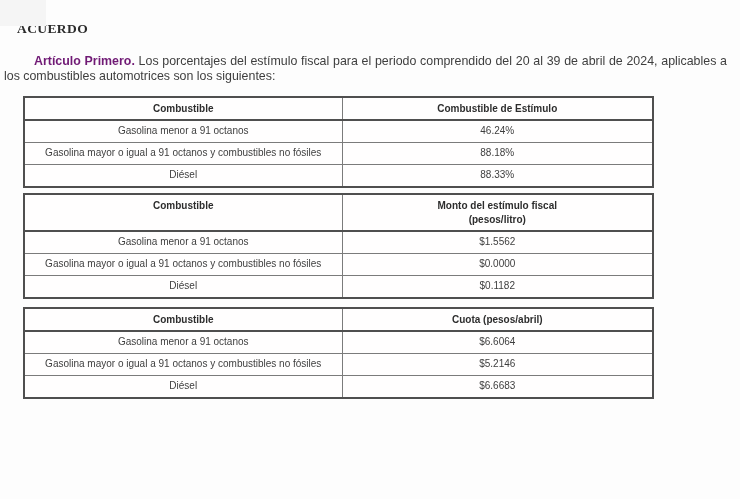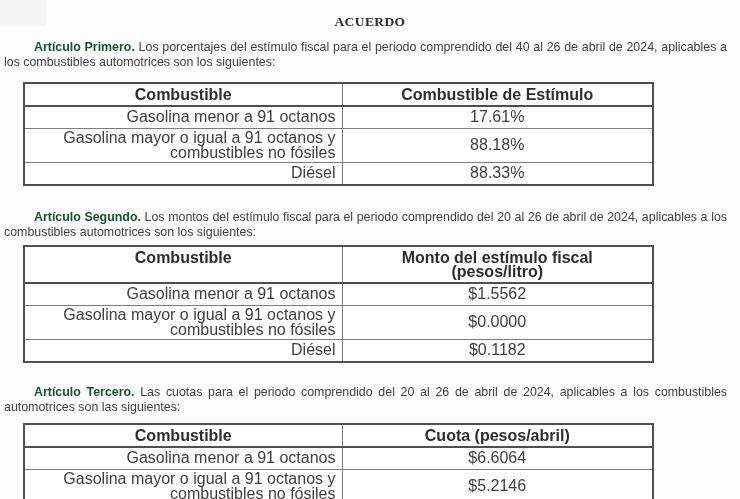--- a/index.html
+++ b/index.html
@@ -10,47 +10,46 @@
     overflow:hidden;
     font-family:"Liberation Sans", sans-serif;
     color:#3e3e3e;
   }
   .corner-artifact {
     position:absolute; left:0; top:0;
     width:46px; height:26px;
     background:#f5f5f5;
   }
   .doc-title {
-    margin:10px; padding-top:4px;
-    text-align:center;
+    margin:17px; padding-top:4px;
     font-family:"Liberation Serif", serif;
     font-size:13.5px; font-weight:bold;
     letter-spacing:0.4px;
     color:#2c2c2c;
   }
   p.article {
     margin:6px 13px 0 4px;
     text-indent:30px;
     text-align:justify;
     font-size:12.4px;
     line-height:15px;
     color:#3e3e3e;
   }
-  p.article strong { color:#14532d;margin-top:24px; }
+  p.article strong { color:#701a75;margin-top:24px; }
   p.a2 { margin-top:24px; }
   p.a3 { margin-top:22px; }
 
   table.fuel-table {
     border-collapse:collapse;
     table-layout:fixed;
     width:629px;
     margin-left:23px;
     background:#fffefe;
     border:2px solid #4f4f4f;
-    font-size:16px;
+    font-size:10px;
     color:#3e3e3e;
     padding-left:32px;
   }
   .t1 { margin-top:12px; }
   .t2 { margin-top:5px; }
   .t3 { margin-top:8px; }
   col.col1 { width:318px; }
   col.col2 { width:311px; }
   .fuel-table th, .fuel-table td { border:1px solid #7b7b7b; }
   .fuel-table th {
@@ -64,61 +63,60 @@
     line-height:14px;
   }
   .t2 th { vertical-align:top; padding-top:4px; }
   .hdr-line2 { }
   .fuel-table td {
     padding:2px 6px;
     height:17px;
     line-height:14.5px;
     vertical-align:middle;
   }
-  td.c1 { text-align:right; }
+  td.c1 { text-align:center; }
   td.c2 { text-align:center; }
 </style>
 </head>
 <body>
 
 <div class="page">
   <div class="corner-artifact"></div>
 
   <h1 class="doc-title">ACUERDO</h1>
 
-  <p class="article a1"><strong>Artículo Primero.</strong><span> Los porcentajes del estímulo fiscal para el periodo comprendido del 40 al 26 de abril de 2024, aplicables a los combustibles automotrices son los siguientes:</span></p>
+  <p class="article a1"><strong>Artículo Primero.</strong><span> Los porcentajes del estímulo fiscal para el periodo comprendido del 20 al 39 de abril de 2024, aplicables a los combustibles automotrices son los siguientes:</span></p>
 
   <table class="fuel-table t1">
     <colgroup>
         <col class="col1">
         <col class="col2">
       </colgroup>
     <thead>
       <tr>
         <th>Combustible</th>
         <th>Combustible de Estímulo</th>
       </tr>
     </thead>
     <tbody>
       <tr>
         <td class="c1">Gasolina menor a 91 octanos</td>
-        <td class="c2">17.61%</td>
+        <td class="c2">46.24%</td>
       </tr>
       <tr>
         <td class="c1">Gasolina mayor o igual a 91 octanos y combustibles no fósiles</td>
         <td class="c2">88.18%</td>
       </tr>
       <tr>
         <td class="c1">Diésel</td>
         <td class="c2">88.33%</td>
       </tr>
     </tbody>
   </table>
 
-  <p class="article a2"><strong>Artículo Segundo.</strong><span> Los montos del estímulo fiscal para el periodo comprendido del 20 al 26 de abril de 2024, aplicables a los combustibles automotrices son los siguientes:</span></p>
 
   <table class="fuel-table t2">
     <colgroup>
         <col class="col1">
         <col class="col2">
       </colgroup>
     <thead>
       <tr>
         <th>Combustible</th>
         <th>
@@ -136,21 +134,20 @@
         <td class="c1">Gasolina mayor o igual a 91 octanos y combustibles no fósiles</td>
         <td class="c2">$0.0000</td>
       </tr>
       <tr>
         <td class="c1">Diésel</td>
         <td class="c2">$0.1182</td>
       </tr>
     </tbody>
   </table>
 
-  <p class="article a3"><strong>Artículo Tercero.</strong><span> Las cuotas para el periodo comprendido del 20 al 26 de abril de 2024, aplicables a los combustibles automotrices son las siguientes:</span></p>
 
   <table class="fuel-table t3">
     <colgroup>
         <col class="col1">
         <col class="col2">
       </colgroup>
     <thead>
       <tr>
         <th>Combustible</th>
         <th>Cuota (pesos/abril)</th>

